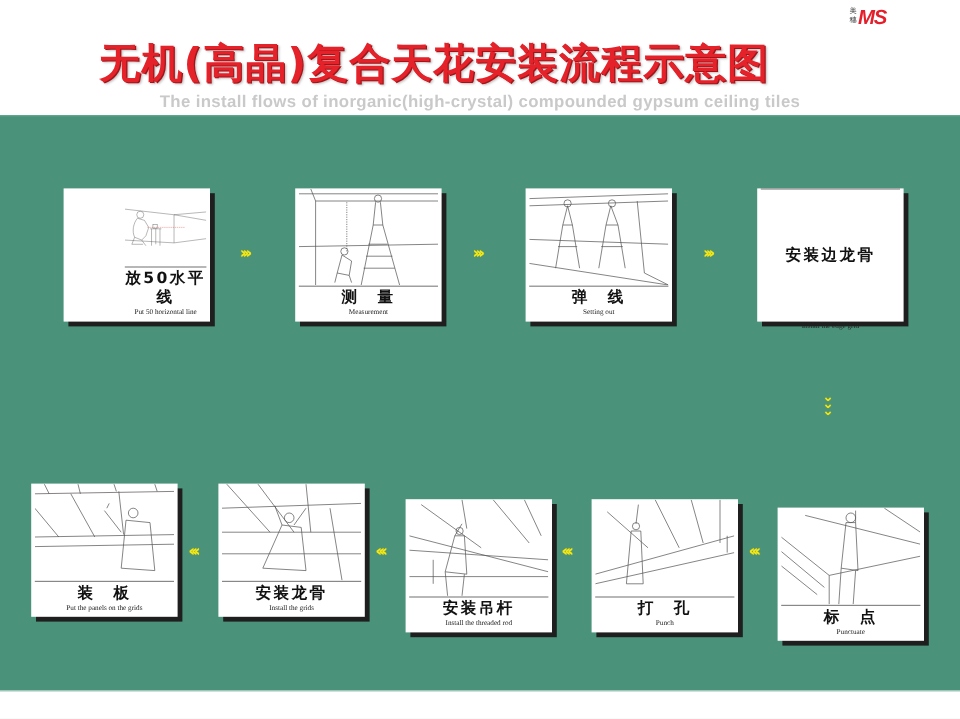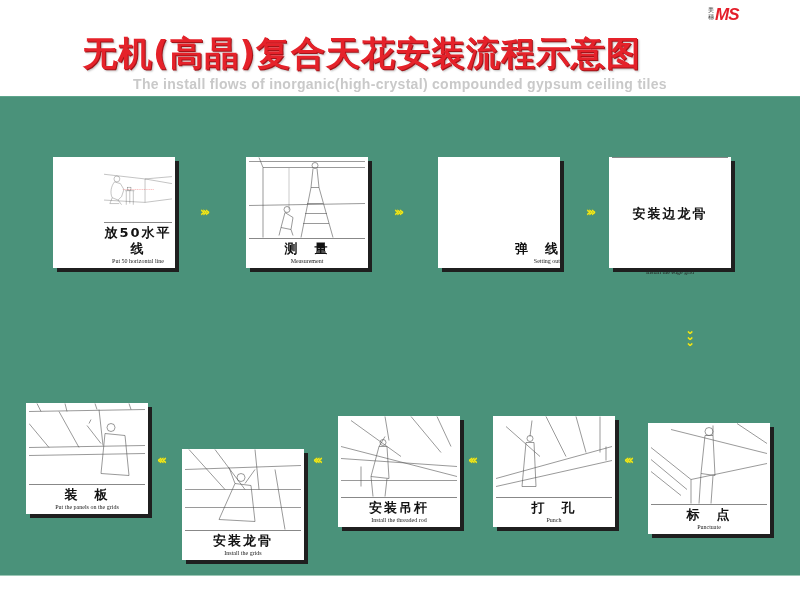--- a/index.html
+++ b/index.html
@@ -65,36 +65,36 @@
       <circle cx="38" cy="52" r="3"></circle>
       <path d="M36 55 L32 70 L42 72 L44 60 Z M32 70 L30 78 M42 72 L44 78"></path>
       <path d="M40 52 L40 10" stroke-dasharray="1 1"></path>
     </svg>
   </div>
   <div class="label-cn">测　量</div>
   <div class="label-en">Measurement</div>
 </div>
 <div class="arrow-r" style="left:394px; top:204px;">›››</div>
 
-<div class="card" style="left:438px; top:157px;align-items:flex-end;">
+<div class="card" style="left:438px; top:157px;">
   <div class="pic">
     <svg viewBox="0 0 116 80" fill="none" stroke="#555" stroke-width="0.6">
       <path d="M0 8 L116 4 M0 14 L116 10 M90 10 L96 70 M0 42 L116 46 M0 62 L116 80 M96 70 L116 80"></path>
       <path d="M32 14 L28 30 L36 30 Z M28 30 L22 66 M36 30 L42 66 M24 48 L40 48"></path>
       <circle cx="32" cy="12" r="3"></circle>
       <path d="M68 14 L64 30 L74 30 Z M64 30 L58 66 M74 30 L80 66 M60 48 L78 48"></path>
       <circle cx="69" cy="12" r="3"></circle>
     </svg>
   </div>
   <div class="label-cn">弹　线</div>
   <div class="label-en">Setting out</div>
 </div>
 <div class="arrow-r" style="left:586px; top:204px;">›››</div>
 
-<div class="card" style="left:609px; top:157px;gap:46px;">
+<div class="card" style="left:631px; top:157px;gap:46px;">
   <div class="pic">
     <svg viewBox="0 0 116 80" fill="none" stroke="#555" stroke-width="0.6">
       <path d="M30 12 L116 0 M30 18 L116 8 M30 14 L30 60 M40 20 L116 16"></path>
       <circle cx="52" cy="14" r="3"></circle>
       <path d="M48 18 L44 40 L60 42 L58 20 Z M44 40 L46 56 L58 56 L60 42 M46 56 L48 70 M56 56 L58 70"></path>
       <path d="M44 60 L40 80 M62 60 L66 80 M42 68 L64 68"></path>
     </svg>
   </div>
   <div class="label-cn">安装边龙骨</div>
   <div class="label-en">Install the edge grid</div>
@@ -113,21 +113,21 @@
       <path d="M8 0 L12 8 M36 0 L38 8 M66 0 L68 6 M100 0 L102 6"></path>
       <circle cx="82" cy="24" r="4"></circle>
       <path d="M76 30 L72 70 L100 72 L96 32 Z M72 40 L58 22 M60 20 L62 16"></path>
     </svg>
   </div>
   <div class="label-cn">装　板</div>
   <div class="label-en">Put  the  panels  on  the  grids</div>
 </div>
 <div class="arrow-l" style="left:157px; top:452px;">‹‹‹</div>
 
-<div class="card" style="left:182px; top:403px;margin-top:46px;">
+<div class="card" style="left:182px; top:403px;">
   <div class="pic">
     <svg viewBox="0 0 116 80" fill="none" stroke="#555" stroke-width="0.6">
       <path d="M0 40 L116 40 M0 58 L116 58 M0 20 L116 16 M4 0 L40 40 M30 0 L60 40 M70 0 L74 40 M90 20 L100 80"></path>
       <circle cx="56" cy="28" r="4"></circle>
       <path d="M50 34 L34 70 L70 72 L66 36 Z M50 34 L44 18 M60 34 L70 20"></path>
     </svg>
   </div>
   <div class="label-cn">安装龙骨</div>
   <div class="label-en">Install the grids</div>
 </div>

